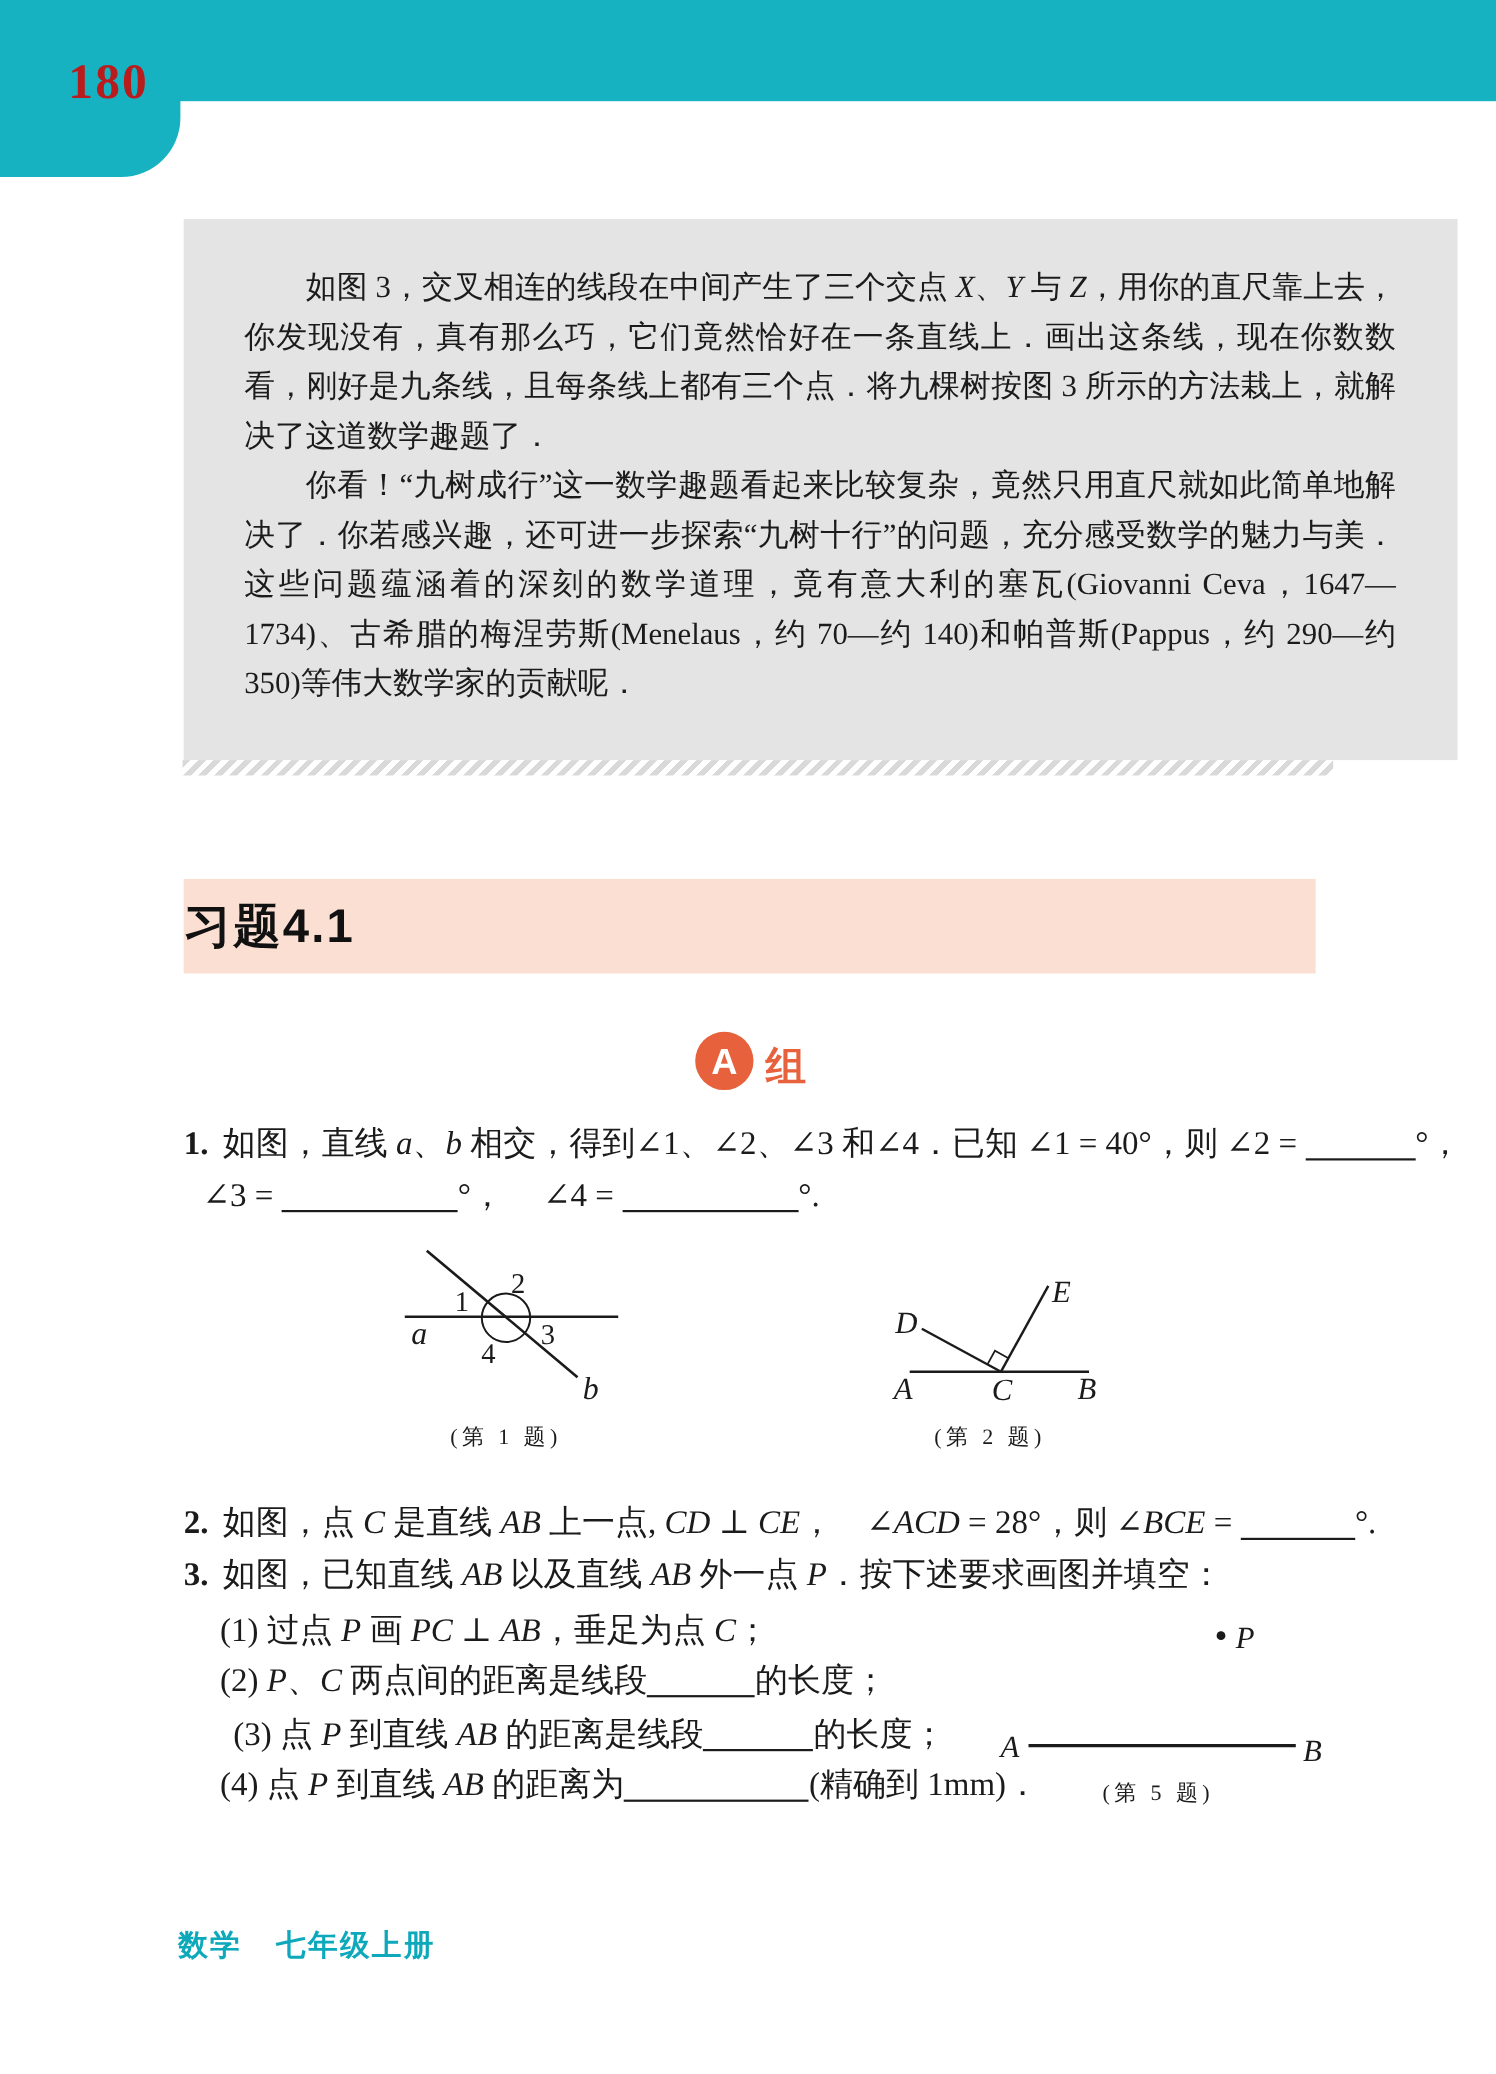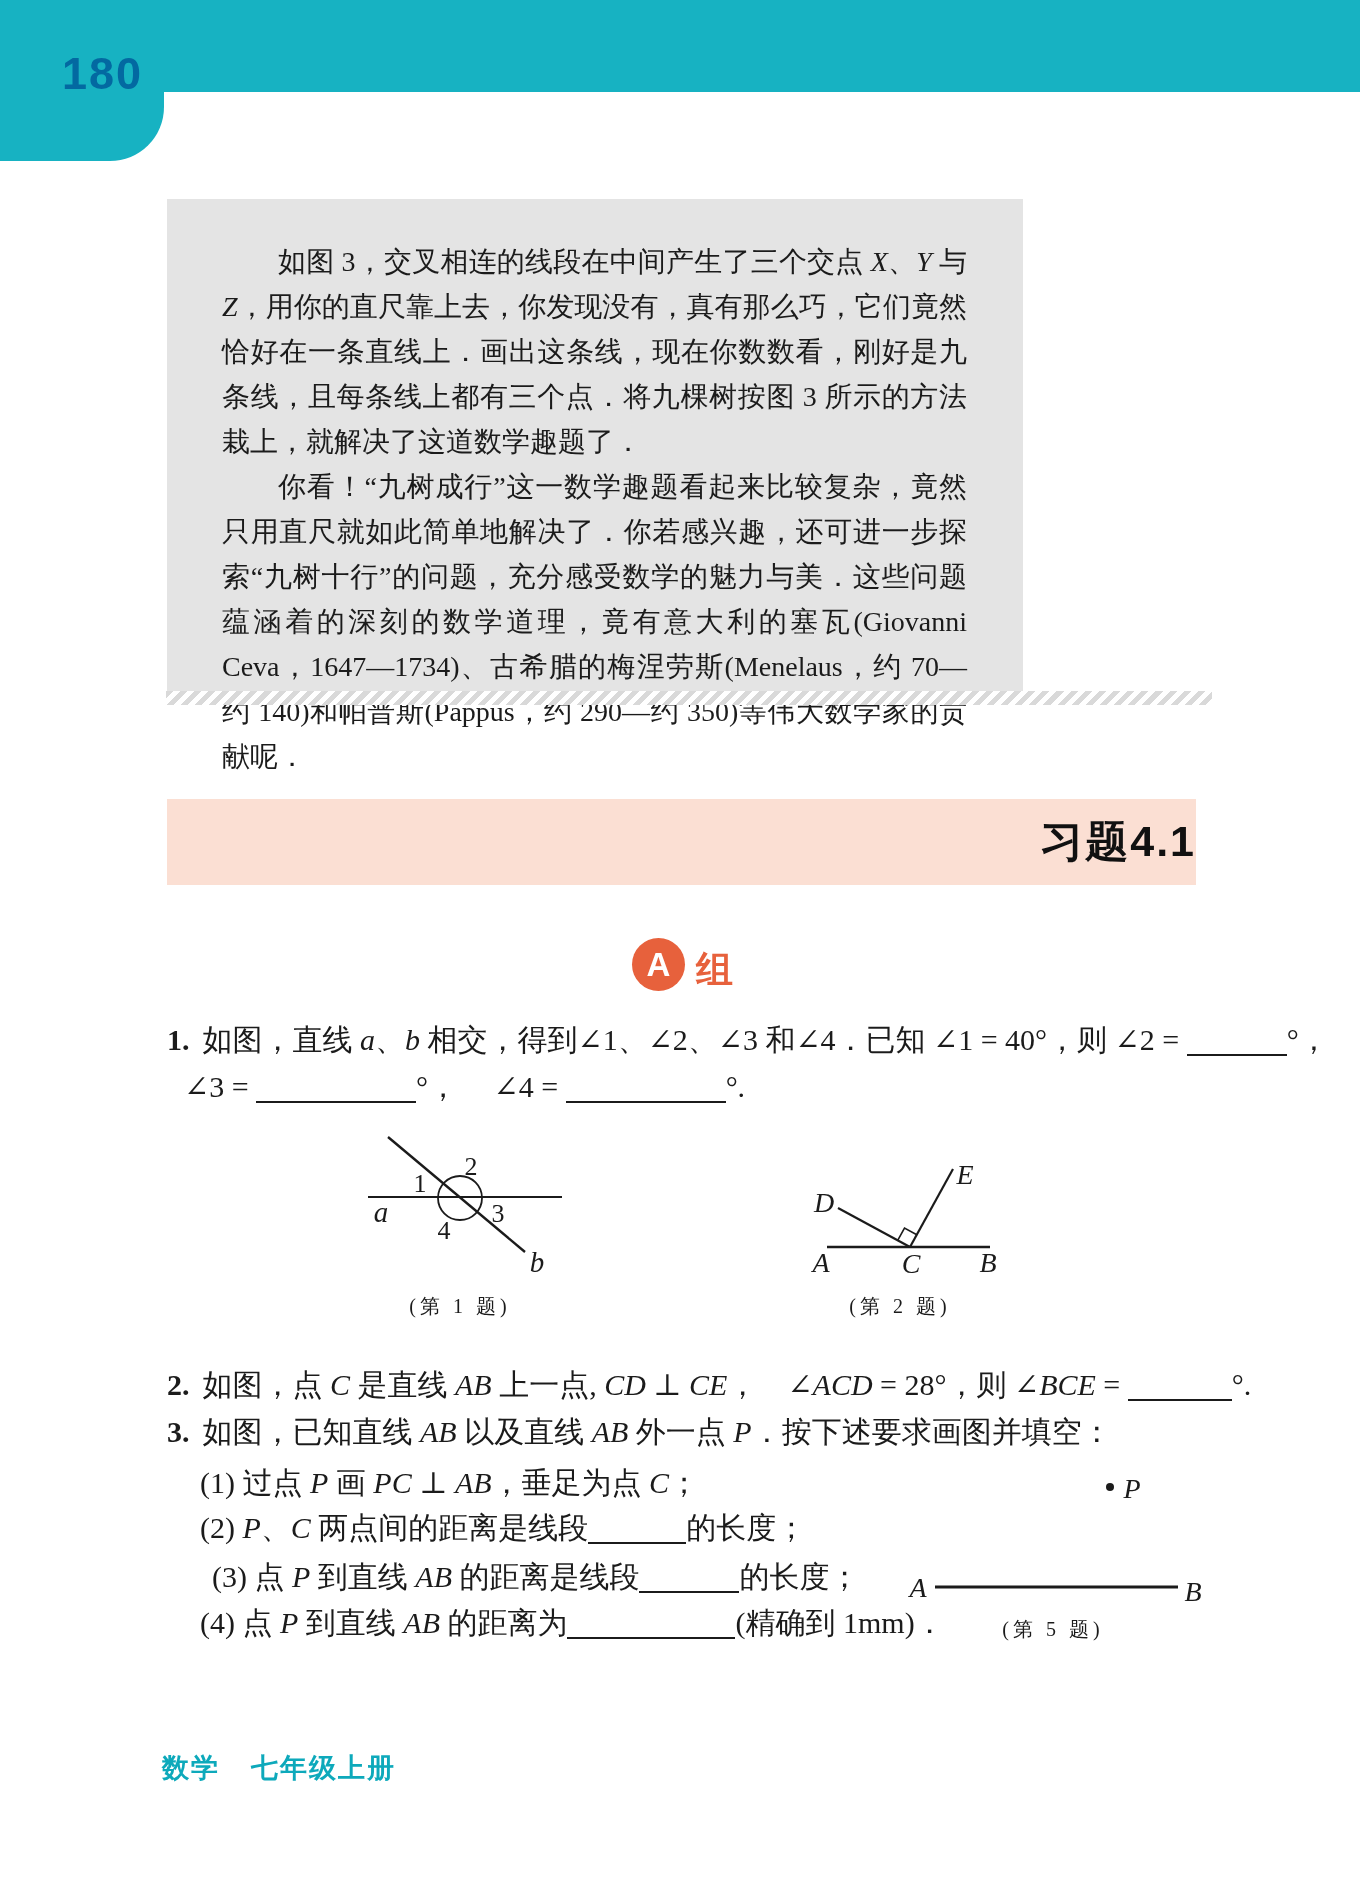--- a/index.html
+++ b/index.html
@@ -7,38 +7,38 @@
     width:1360px; height:1885px; position:relative; background:#ffffff;
     font-family:"Liberation Serif","DejaVu Serif",serif; color:#1b1b1b;
     overflow:hidden;
   }
   .abs { position:absolute; }
 
   
   .header-band { left:0; top:0; width:1360px; height:92px; background:#17b2c2; }
   .header-tab  { left:0; top:0; width:164px; height:161px; background:#17b2c2;
                  border-bottom-right-radius:54px; }
-  .page-number { left:62px; top:48px; color:#0369a1;
-                 font-family:Liberation Sans, sans-serif;
+  .page-number { left:62px; top:48px; color:#b91c1c;
+                 font-family:Liberation Serif, serif;
                  font-weight:800; font-size:45px; letter-spacing:2px; }
 
   
-  .reading-box { left:167px; top:199px; width:856px; height:492px;
+  .reading-box { left:167px; top:199px; width:1158px; height:492px;
                  background:#e4e4e4; box-sizing:border-box;
                  padding:40px 56px 0 55px; font-size:28px; line-height:45px;
                  text-align:justify; }
   .reading-box p { margin:0; text-indent:2em; }
   .it { font-style:italic; }
 
   .stripes { left:166px; top:691px; width:1046px; height:14px;
              background:repeating-linear-gradient(135deg,#d9d9d9 0 5px,#ffffff 5px 10px); }
 
   
   .banner { left:167px; top:799px; width:1029px; height:86px; background:#fbdfd3;
-            display:flex; align-items:center; justify-content:flex-end; }
+            display:flex; align-items:center; justify-content:flex-start; }
   .banner-title { font-family:"Liberation Sans","DejaVu Sans",sans-serif;
                   font-weight:bold; font-size:43px; letter-spacing:2px; color:#111; }
 
   
   .group-badge { left:632px; top:938px; width:53px; height:53px; background:#e7613c;
                  border-radius:50%; display:flex; align-items:center; justify-content:center;
                  color:#fff; font-family:"Liberation Sans","DejaVu Sans",sans-serif;
                  font-weight:bold; font-size:33px; }
   .group-word { left:696px; top:945px; color:#e7613c; font-weight:bold; font-size:37px;
                 font-family:"Liberation Sans","DejaVu Sans",sans-serif; }

